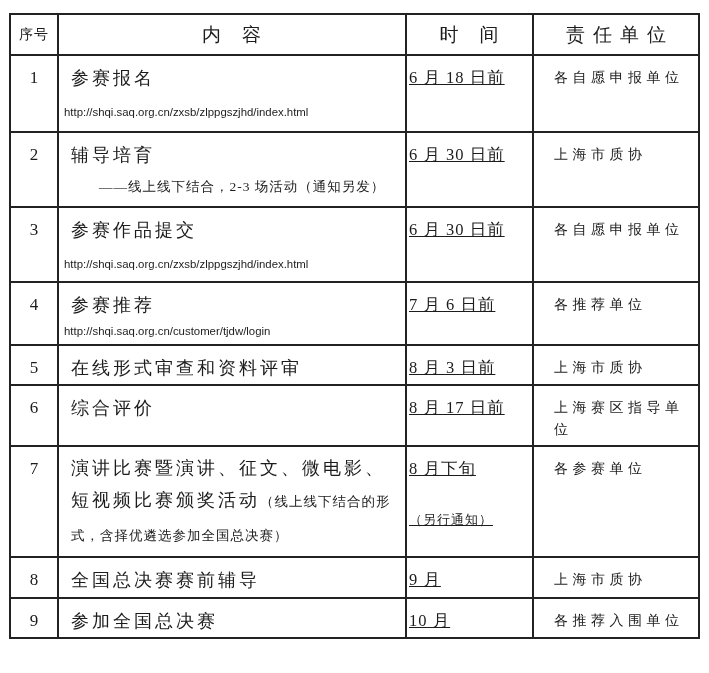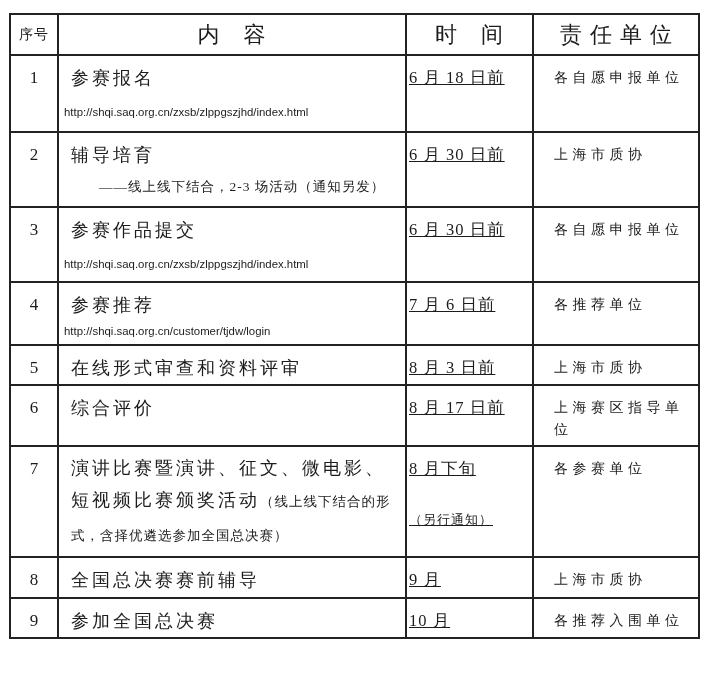--- a/index.html
+++ b/index.html
@@ -27,21 +27,21 @@
     font-weight: normal;
   }
   col.c-no   { width: 48px; }
   col.c-main { width: 348px; }
   col.c-time { width: 127px; }
   col.c-unit { width: 166px; }
 
   .sched th {
     vertical-align: middle;
     text-align: center;
-    font-size: 22px;
+    font-size: 19px;
     letter-spacing: 1px;
     color: #1c1c1c;
   }
   th.th-no   { font-size: 14px; letter-spacing: 1px; }
   th.th-unit { letter-spacing: 8px; padding-left: 8px; }
 
   td.no-cell {
     text-align: center;
     font-size: 17px;
     padding-top: 10px;

